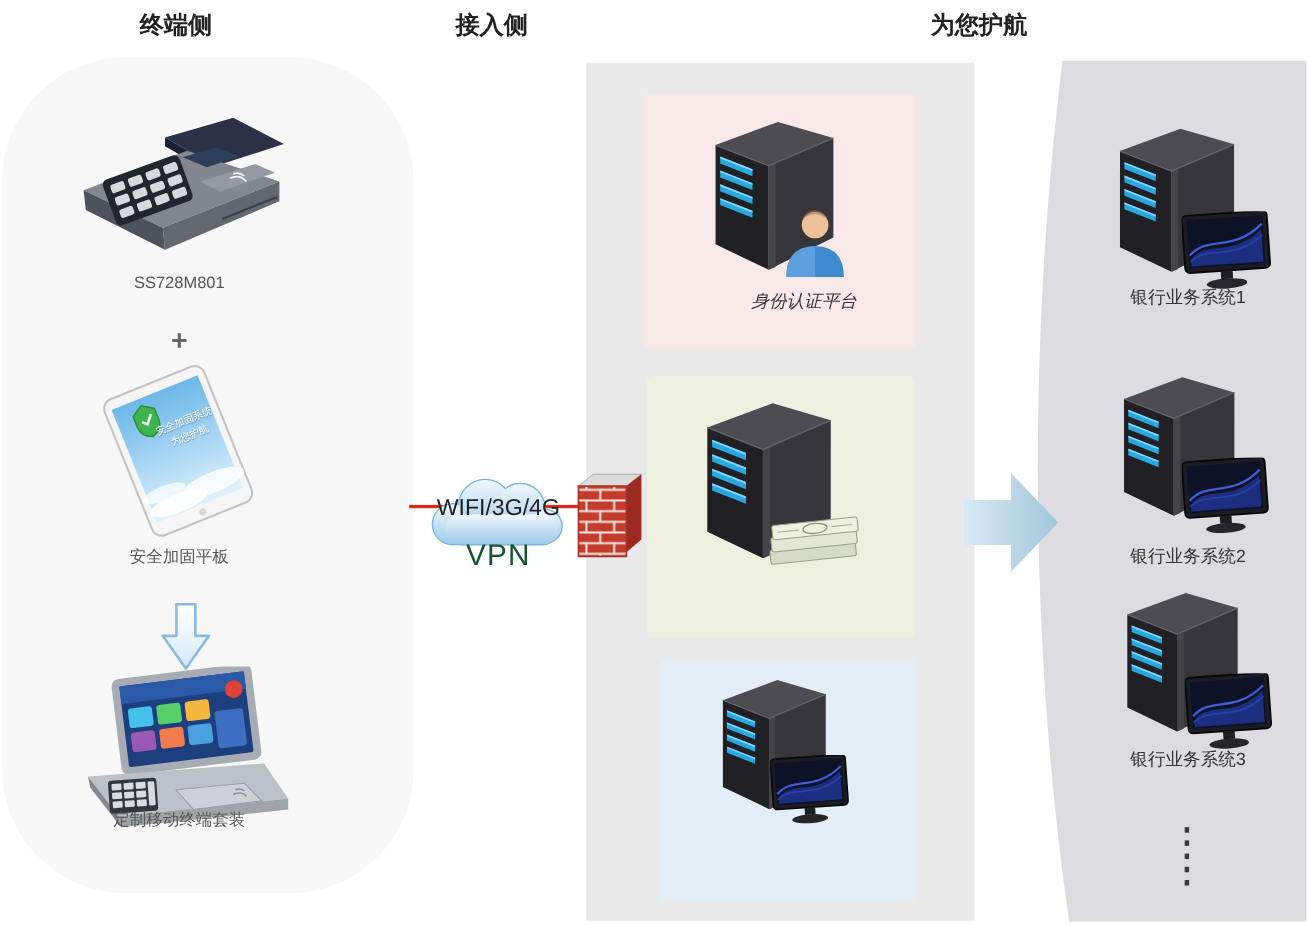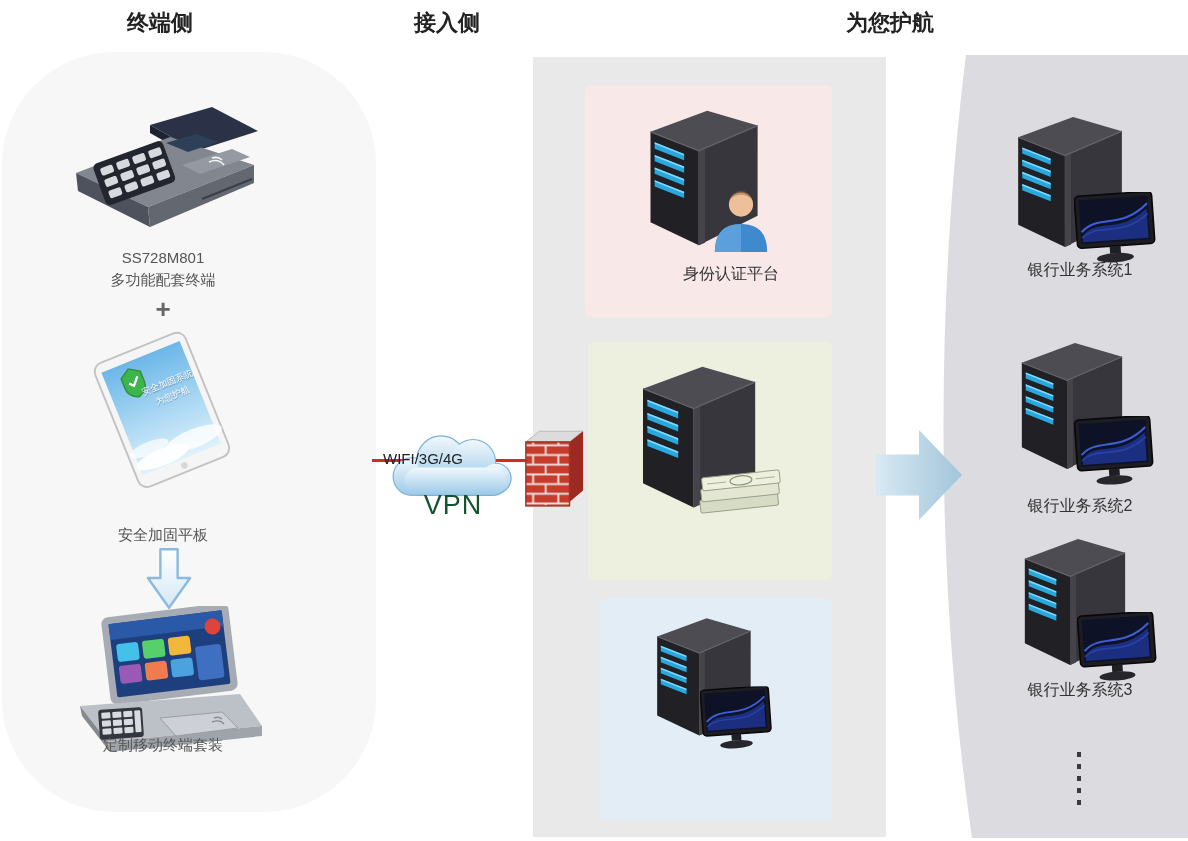--- a/index.html
+++ b/index.html
@@ -24,41 +24,41 @@
   .pos-img{position:absolute;left:62px;top:103px;width:200px;height:150px;z-index:2;}
   .tlabel{position:absolute;left:48px;width:230px;text-align:center;font-size:15px;color:#555;z-index:2;}
   #lbl-pos-model{top:249px;}
   #lbl-pos-name{top:271px;}
   #plus-sign{position:absolute;left:48px;top:294px;width:230px;text-align:center;
              font-size:26px;font-weight:bold;color:#666;z-index:2;}
   .tablet-img{position:absolute;left:88px;top:330px;width:150px;height:164px;z-index:2;}
   .tablet-text{position:absolute;left:120px;top:376px;width:100px;text-align:center;
                font-size:9px;line-height:1.5;color:#ffffff;text-shadow:0 1px 1px rgba(0,0,0,.35);
                transform:rotate(-22deg);z-index:3;}
-  #lbl-tablet{top:526px;}
+  #lbl-tablet{top:497px;}
   .down-arrow{position:absolute;left:146px;top:546px;width:46px;height:66px;z-index:2;}
   .laptop-img{position:absolute;left:64px;top:606px;width:200px;height:160px;z-index:2;}
   #lbl-kit{top:736px;}
 
   
   .redline{position:absolute;left:372px;top:459px;width:158px;height:3px;background:#d92b1a;z-index:1;}
   .cloud-wrap{position:absolute;left:383px;top:420px;width:140px;height:84px;z-index:3;}
   .cloud-wrap svg{width:100%;height:100%;}
-  .cloud-label{position:absolute;left:0;top:30px;width:100%;text-align:left;
-               font-size:15px;color:#222;}
+  .cloud-label{position:absolute;left:0;top:30px;width:100%;text-align:center;
+               font-size:21px;color:#222;}
   #vpn-label{position:absolute;left:393px;top:490px;width:120px;text-align:center;
              font-size:27px;color:#14532d;letter-spacing:1px;z-index:3;}
   .firewall-img{position:absolute;left:521px;top:426px;width:64px;height:90px;z-index:4;}
 
   .pbox{position:absolute;border-radius:6px;z-index:1;}
   #box-identity{left:585px;top:85px;width:247px;height:232px;background:#f8e8e8;}
   #box-security{left:588px;top:342px;width:244px;height:238px;background:#eef0df;}
   #box-business{left:600px;top:598px;width:232px;height:222px;background:#e3edf5;}
   .plat-label{position:absolute;font-size:16px;color:#333;text-align:center;z-index:2;}
-  #lbl-identity{left:585px;top:264px;width:292px;}
+  #lbl-identity{left:585px;top:264px;width:292px;font-style:italic;}
   #lbl-security{left:588px;top:528px;width:244px;}
   #lbl-business{left:600px;top:782px;width:232px;}
 
   
   .srv-group{position:absolute;z-index:2;}
   .srv-group > svg.srv{width:100%;height:100%;display:block;}
   .overlay{position:absolute;}
   #srv-identity{left:640px;top:104px;width:126px;height:146px;}
   #srv-identity .overlay{width:62px;height:62px;right:-6px;bottom:-2px;}
   #srv-security{left:632px;top:360px;width:132px;height:152px;}
@@ -285,21 +285,20 @@
   </svg>
 
   <div class="hdr" id="hdr-access">接入侧</div>
   <div class="hdr" id="hdr-terminal">终端侧</div>
   <div class="hdr" id="hdr-bank">为您护航</div>
 
   <svg class="pos-img" viewBox="0 0 200 150">
       <use href="#sym-pos"></use>
     </svg>
   <div class="tlabel" id="lbl-pos-model">SS728M801</div>
-  <div class="tlabel" id="lbl-pos-name">多功能配套终端</div>
   <div id="plus-sign">+</div>
 
   <svg class="tablet-img" viewBox="0 0 160 175">
       <use href="#sym-tablet"></use>
     </svg>
   <div class="tablet-text">
     <div>安全加固系统</div>
     <div>为您护航</div>
   </div>
   <div class="tlabel" id="lbl-tablet">安全加固平板</div>

